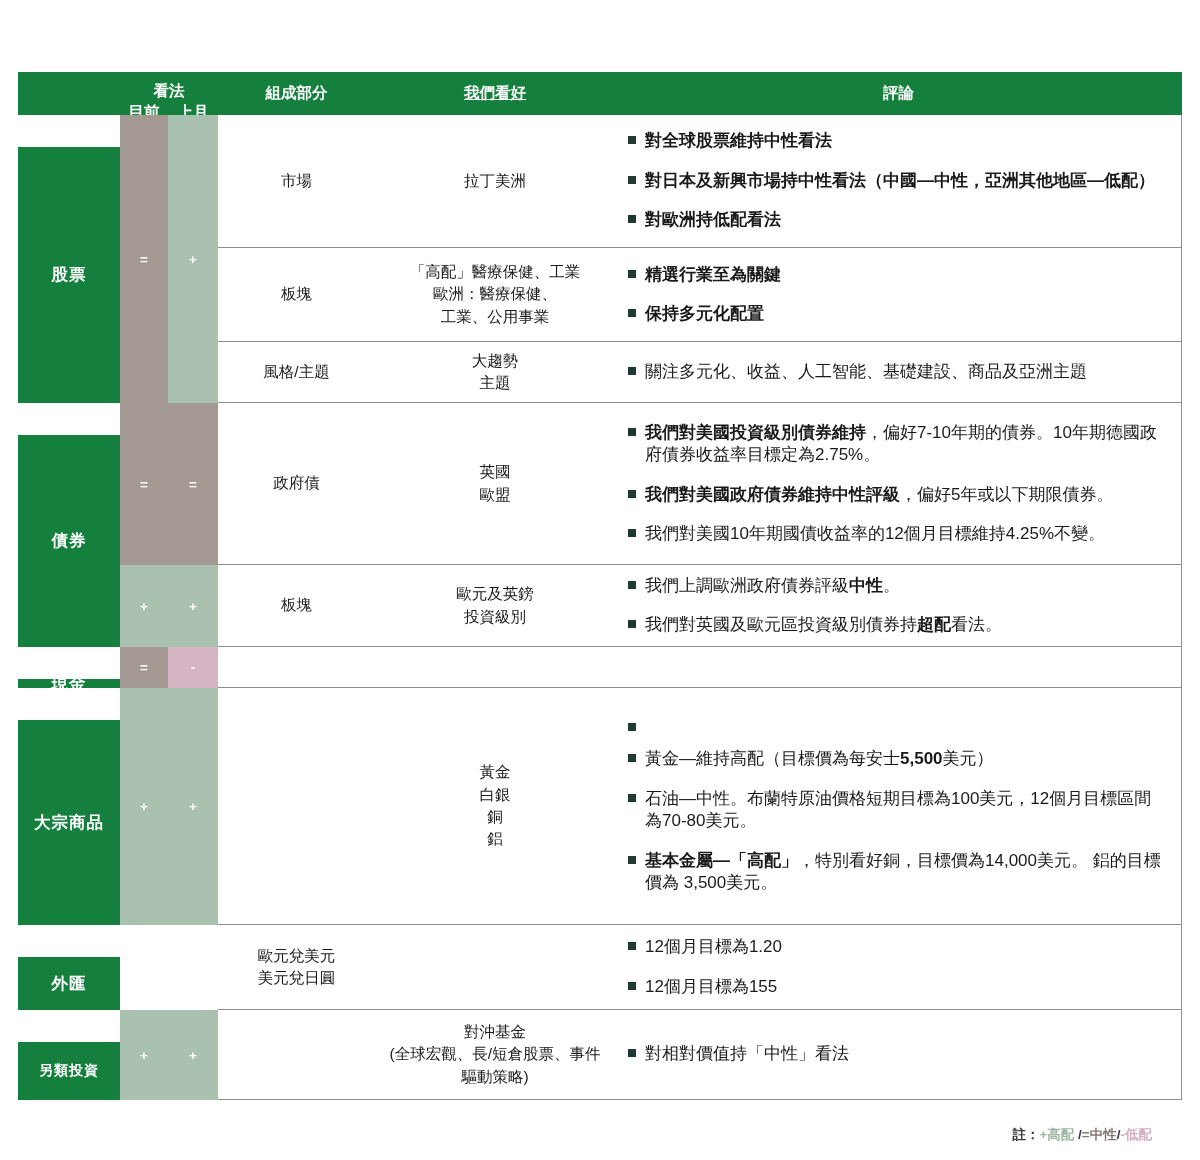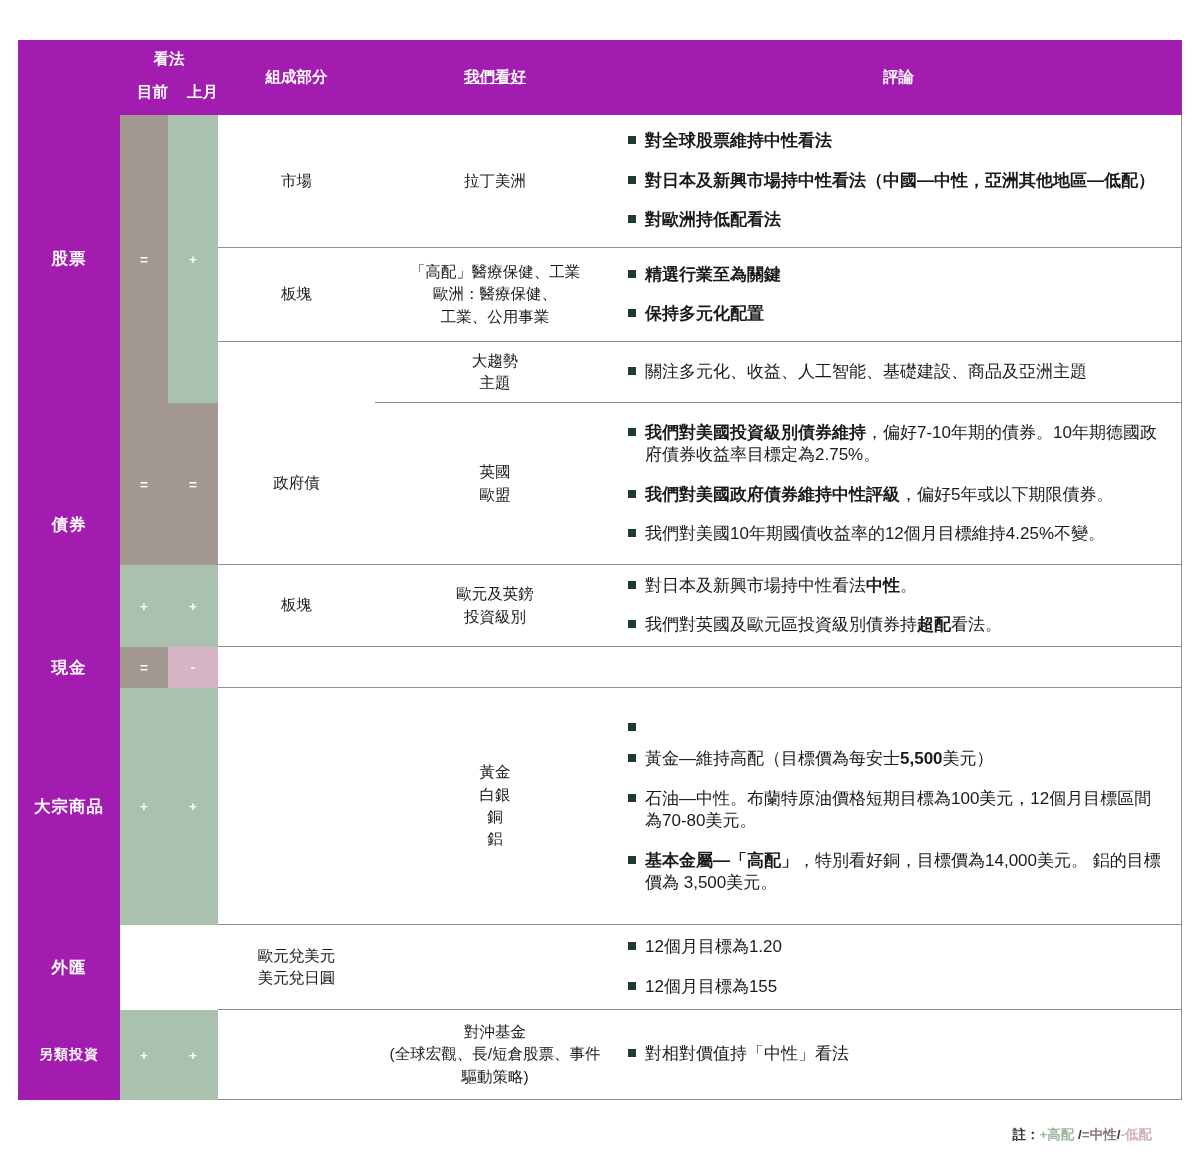--- a/index.html
+++ b/index.html
@@ -10,35 +10,35 @@
     color: #1a1a1a;
   }
   .table {
     display: grid;
     grid-template-columns: 102px 48px 50px 157px 240px 567px;
     grid-template-rows: 75px 133px 94px 61px 162px 82px 41px 237px 85px 90px;
     width: 1164px;
     margin: 40px 0 0 18px;
   }
   .cell { position: relative; }
-  .dark { background: #a21caf; color: #ffffff; }
+  .dark { background: #15803d; color: #ffffff; margin-top: 32px; }
   .taupe { background: #a49992; }
   .sage  { background: #abc1b0; }
   .pink  { background: #d5b5c3; }
   .hdr {
     grid-area: 1 / 1 / 2 / 7;
     display: flex; align-items: stretch;
     font-weight: 700; font-size: 15.5px;
   }
   .hdr .hcell { display: flex; align-items: center; justify-content: center; }
   .hcat { width: 102px; }
   .hviews { width: 98px; display: flex; flex-direction: column; justify-content: space-between; padding: 9px 0 12px 0; }
   .hviews .vtitle { text-align: center; }
   .hviews .vsub { display: flex; }
-  .hviews .vsub span { display: block; text-align: right; }
+  .hviews .vsub span { display: block; text-align: center; }
   .hcur { width: 48px; }
   .hlast { width: 50px; }
   .hcomp { width: 157px; }
   .hfav { width: 240px; text-decoration: underline; }
   .hcomm { width: 567px; }
   .catcell {
     display: flex; align-items: center; justify-content: center;
     font-weight: 700; font-size: 16.5px; letter-spacing: 1px;
   }
   .viewcell {
@@ -120,20 +120,21 @@
       <div class="bullet">
         <span class="sq"></span>
         <span class="btx"><b>精選行業至為關鍵</b></span>
       </div>
       <div class="bullet">
         <span class="sq"></span>
         <span class="btx"><b>保持多元化配置</b></span>
       </div>
     </div>
 
+  <div class="cell txtcell bline" style="grid-area:4/4/5/5">風格/主題</div>
   <div class="cell txtcell bline" style="grid-area:4/5/5/6">大趨勢
 主題</div>
   <div class="cell comments bline rline" style="grid-area:4/6/5/7">
       <div class="bullet">
         <span class="sq"></span>
         <span class="btx"><span>關注多元化、收益、人工智能、基礎建設、商品及亞洲主題</span></span>
       </div>
     </div>
 
   <div class="cell dark catcell" style="grid-area:5/1/7/2">債券</div>
@@ -159,21 +160,21 @@
     </div>
 
   <div class="cell sage viewcell" style="grid-area:6/2/7/3">+</div>
   <div class="cell sage viewcell" style="grid-area:6/3/7/4">+</div>
   <div class="cell txtcell bline" style="grid-area:6/4/7/5">板塊</div>
   <div class="cell txtcell bline" style="grid-area:6/5/7/6">歐元及英鎊
 投資級別</div>
   <div class="cell comments bline rline" style="grid-area:6/6/7/7">
       <div class="bullet">
         <span class="sq"></span>
-        <span class="btx"><span>對日本及新興市場持中性看法</span><b>中性</b><span>。</span></span>
+        <span class="btx"><span>我們上調歐洲政府債券評級</span><b>中性</b><span>。</span></span>
       </div>
       <div class="bullet">
         <span class="sq"></span>
         <span class="btx"><span>我們對英國及歐元區投資級別債券持</span><b>超配</b><span>看法。</span></span>
       </div>
     </div>
 
   <div class="cell dark catcell" style="grid-area:7/1/8/2">現金</div>
   <div class="cell taupe viewcell" style="grid-area:7/2/8/3">=</div>
   <div class="cell pink viewcell" style="grid-area:7/3/8/4">-</div>

